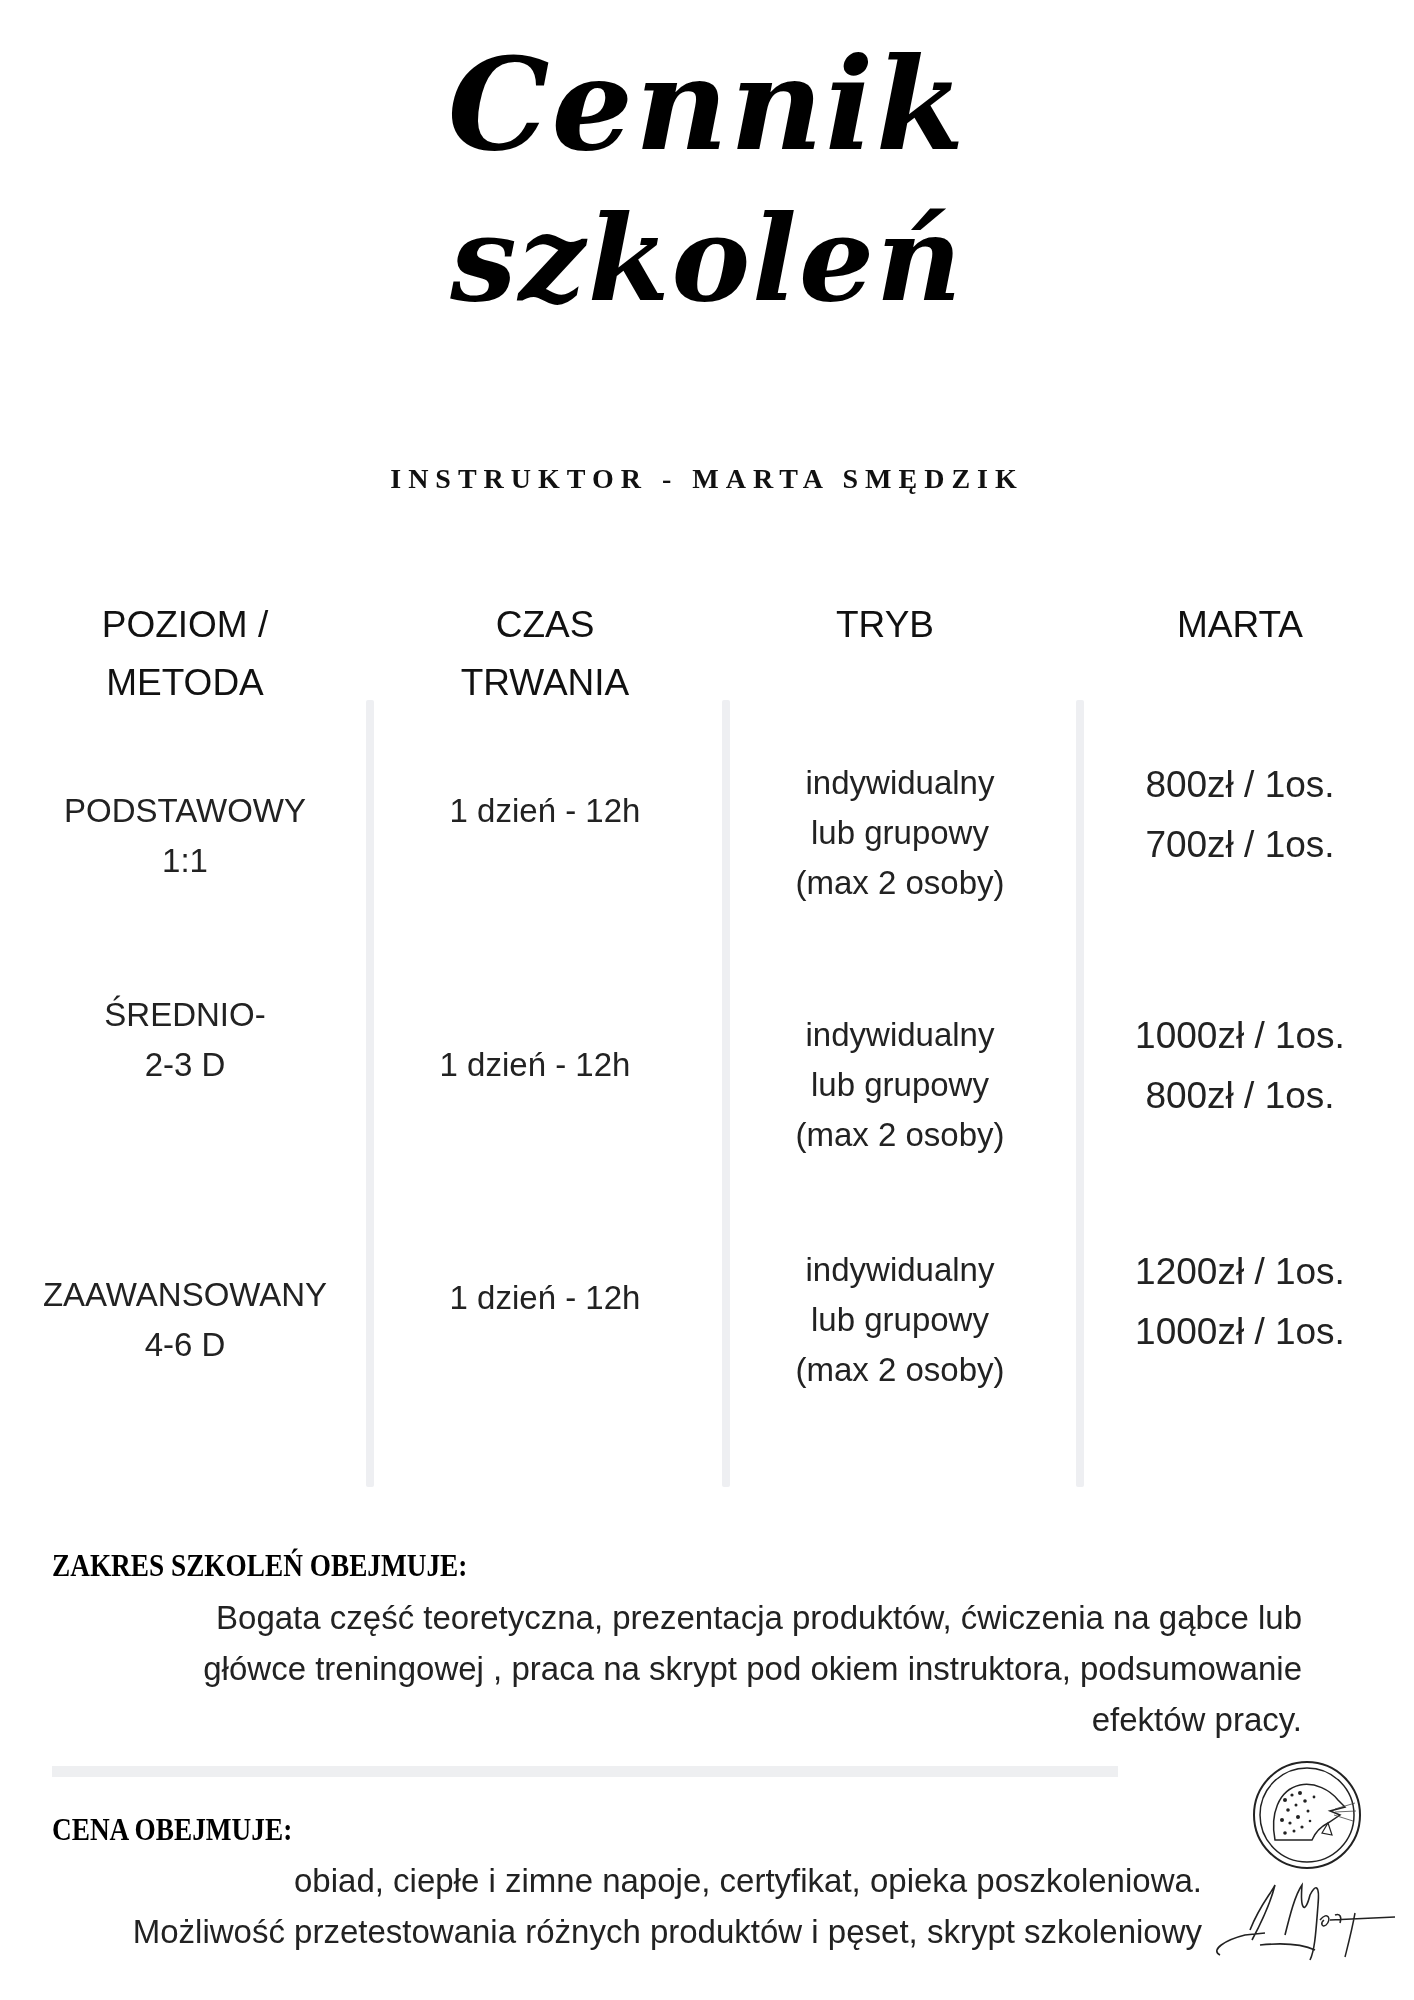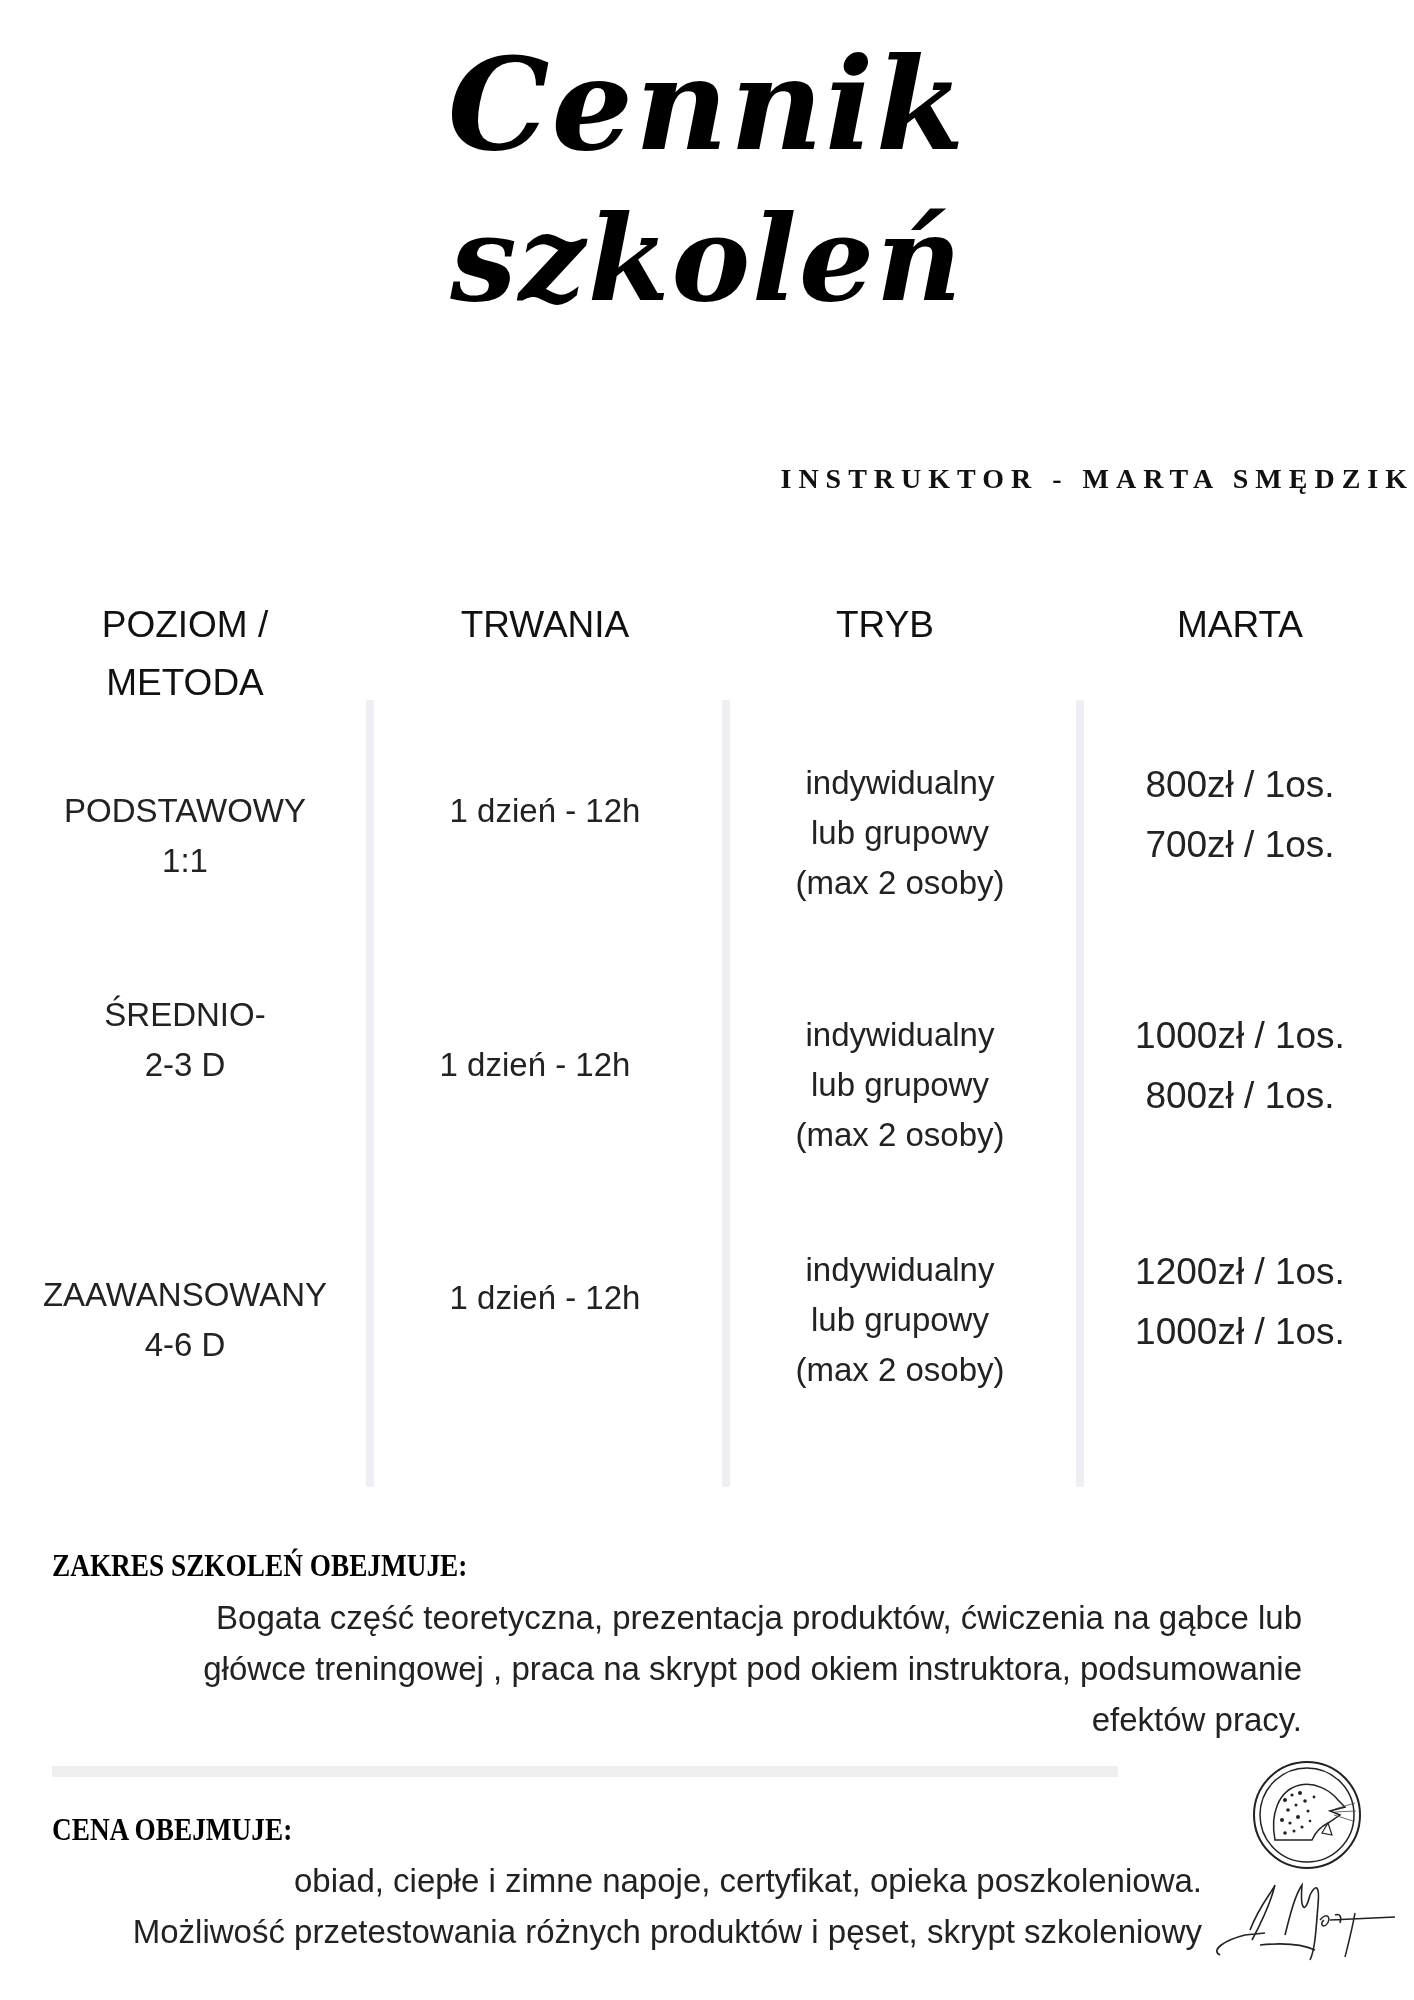--- a/index.html
+++ b/index.html
@@ -9,21 +9,21 @@
   
   .title {
     left: 0; width: 1414px; text-align: center;
     font-family: "DejaVu Serif", serif; font-style: italic; font-weight: bold;
     font-size: 128px; line-height: 1; color: #000; letter-spacing: 2px;
   }
   #title1 { top: 40px; }
   #title2 { top: 200px; font-size: 118px; }
 
   .subtitle {
-    left: 0; width: 1414px; top: 463px; text-align: right;
+    left: 0; width: 1414px; top: 463px; text-align: center;
     font-family: "Liberation Serif", serif; font-weight: bold;
     font-size: 28px; letter-spacing: 7px; color: #111;
   }
 
   
   .col { text-align: center; font-family: "DejaVu Sans", sans-serif; font-weight: 400; color: #1a1a1a; }
   .hdr { top: 596px; font-size: 37px; line-height: 58px; color: #111; font-family: "Liberation Sans", sans-serif; }
   .cell { font-size: 33px; line-height: 50px; font-family: "Liberation Sans", sans-serif; color: #222; }
   .c1 { left: 30px; width: 310px; }
   .c2 { left: 380px; width: 330px; }
@@ -58,20 +58,21 @@
 
 <div class="abs title" id="title1">Cennik</div>
 <div class="abs title" id="title2">szkoleń</div>
 <div class="abs subtitle">INSTRUKTOR - MARTA SMĘDZIK</div>
 
 <div class="abs col hdr c1">
   <span>POZIOM /</span>
   <span>METODA</span>
 </div>
 <div class="abs col hdr c2">
+  <span>CZAS</span>
   <span>TRWANIA</span>
 </div>
 <div class="abs col hdr c3" style="left:720px">
   <span>TRYB</span>
 </div>
 <div class="abs col hdr c4">
   <span>MARTA</span>
 </div>
 
 <div class="abs vdiv" id="vdiv1"></div>

